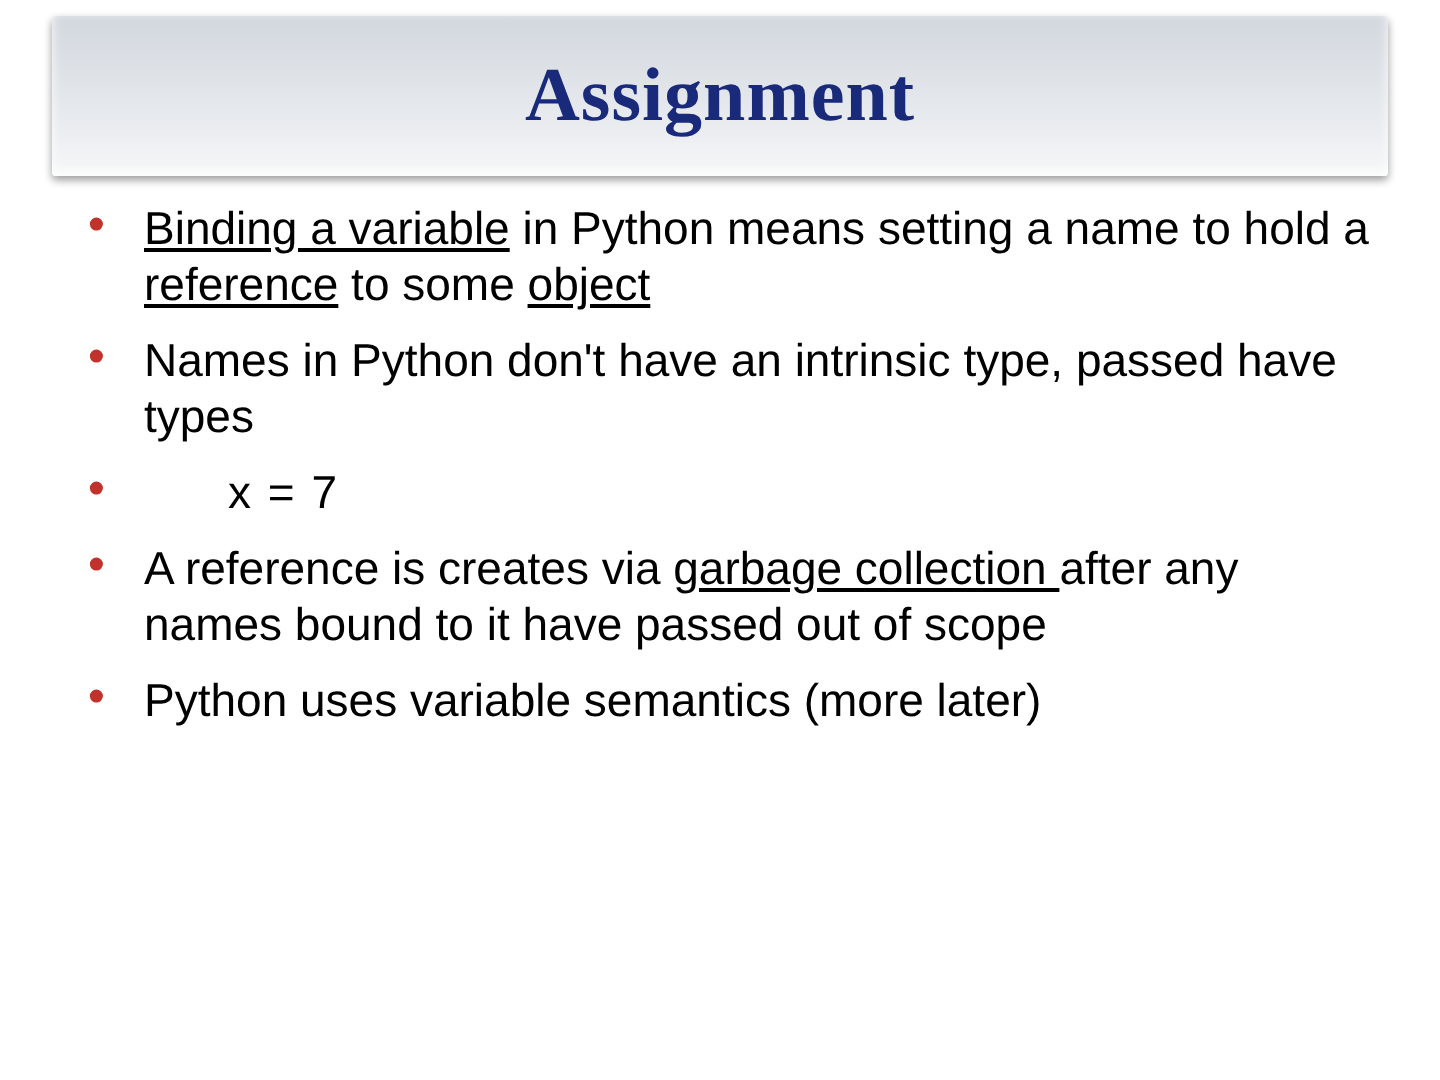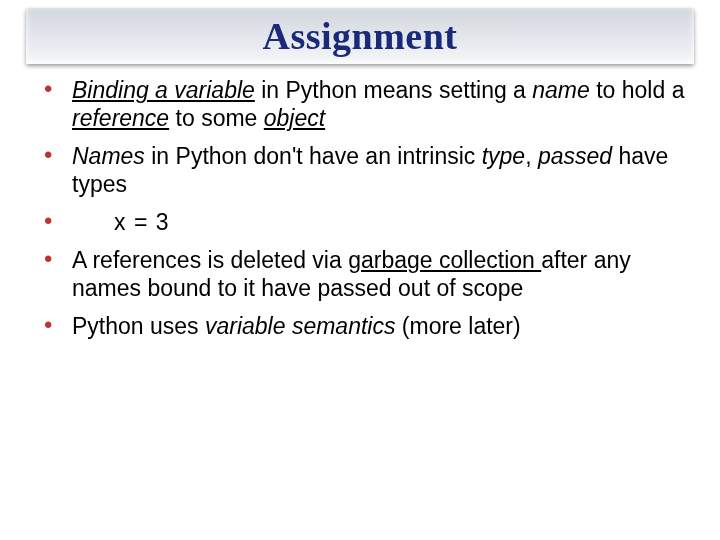--- a/index.html
+++ b/index.html
@@ -20,21 +20,21 @@
   }
   .title-bar {
     margin: 8px 0 12px 0;
     background: linear-gradient(to bottom, #d2d7de 0%, #e6e9ed 60%, #f6f7f8 100%);
     border-radius: 2px;
     padding: 6px 0 6px 0;
     text-align: center;
     box-shadow: 0 2px 4px rgba(0,0,0,0.4), inset 0 -2px 6px rgba(255,255,255,0.9);
   }
   .title-bar h1 {
-    margin: 0;
+    margin: 12px;
     font-family: "Comic Sans MS", "Comic Sans", cursive;
     font-weight: 700;
     font-size: 38px;
     color: #1a2a7a;
     letter-spacing: 0.5px;
   }
   ul.body {
     list-style: none;
     margin: 0;
     padding: 0 6px 0 4px;
@@ -68,21 +68,21 @@
   ul.sub > li.b::before {
     content: "•";
     position: absolute;
     left: 10px;
     top: 0;
     color: #000;
     font-size: 20px;
     line-height: 1.2;
   }
   ul.sub > li.plain::before { content: ""; }
-  .i { font-style: italic; }
+  .i { }
   .u { text-decoration: underline; }
   .code { font-family: Arial, Helvetica, sans-serif; letter-spacing: 1px; }
   .indent { padding-left: 42px; display: block; margin-top: 2px; }
 </style>
 </head>
 <body>
 
 <div class="slide">
 
   <div class="title-bar">
@@ -93,25 +93,25 @@
 
     <li>
       <span class="i u">Binding a variable</span><span> in Python means setting a </span><span class="i">name</span><span> to hold a </span><span class="i u">reference</span><span> to some </span><span class="i u">object</span>
     </li>
 
     <li>
       <span class="i">Names</span><span> in Python don't have an intrinsic </span><span class="i">type</span><span>, </span><span class="i">passed</span><span> have types</span>
     </li>
 
     <li>
-      <span class="indent code">x = 3</span>
+      <span class="indent code">x = 7</span>
     </li>
 
     <li>
-      <span>A references is deleted via </span><span class="u">garbage collection </span><span>after any names bound to it have passed out of scope</span>
+      <span>A reference is creates via </span><span class="u">garbage collection </span><span>after any names bound to it have passed out of scope</span>
     </li>
 
     <li>
       <span>Python uses </span><span class="i">variable semantics</span><span> (more later)</span>
     </li>
 
   </ul>
 
 </div>
 

